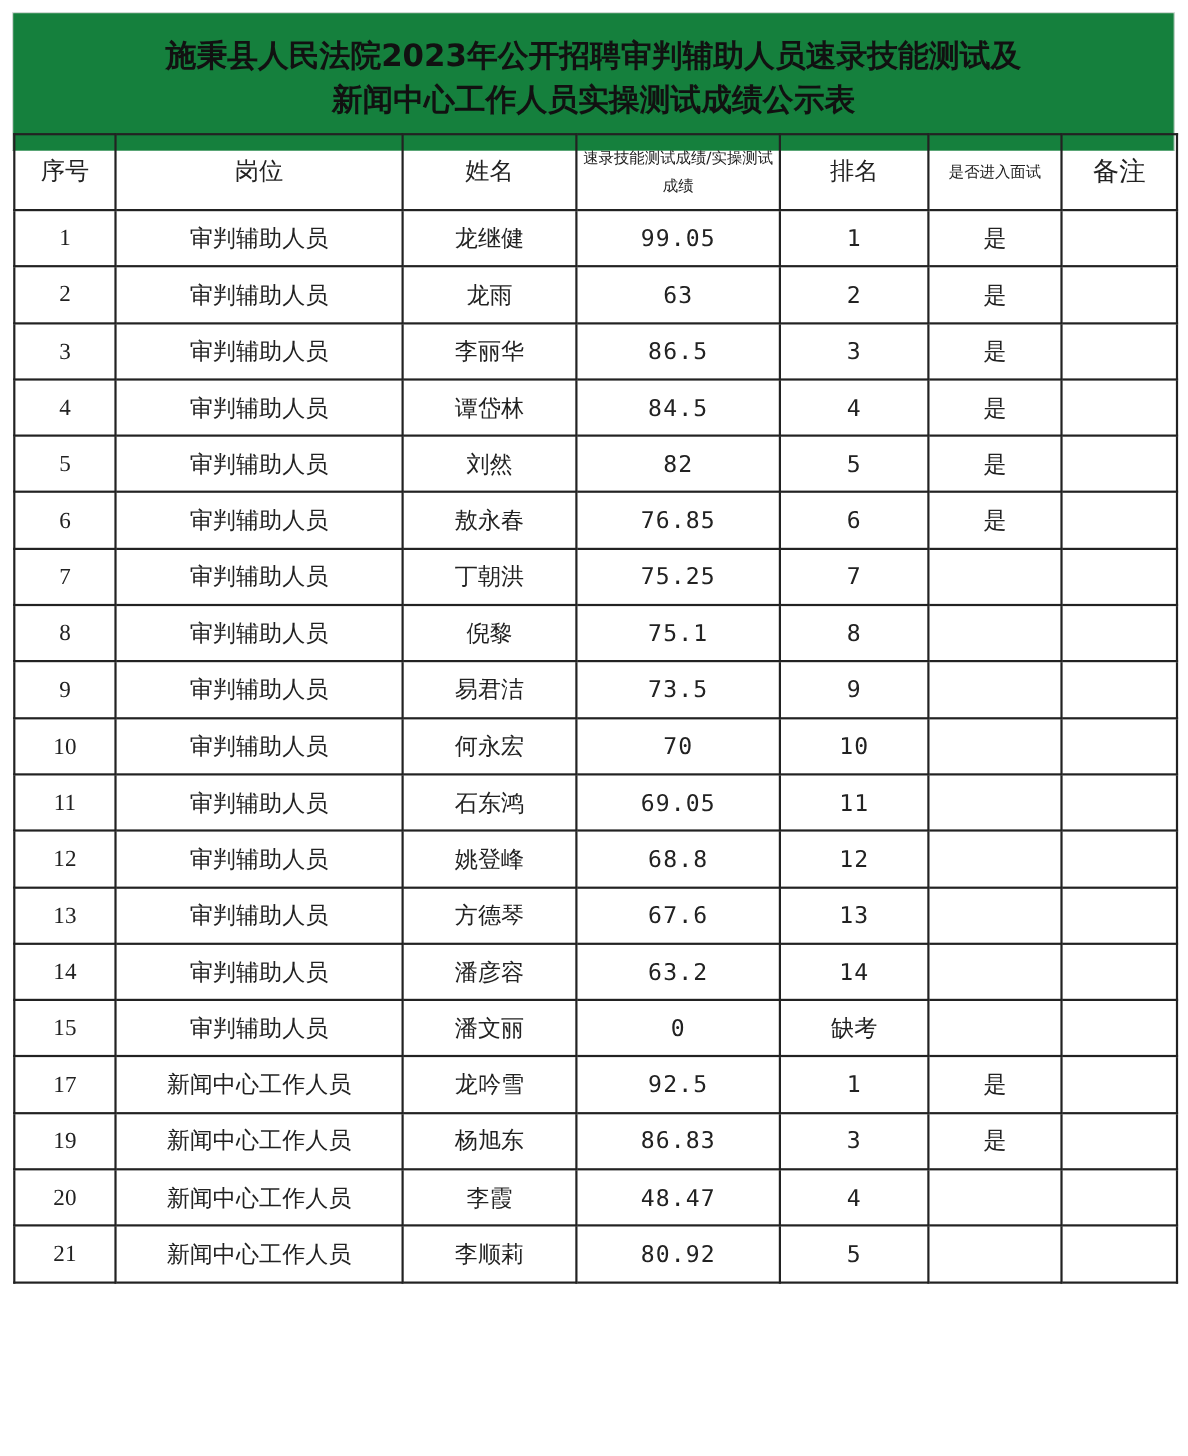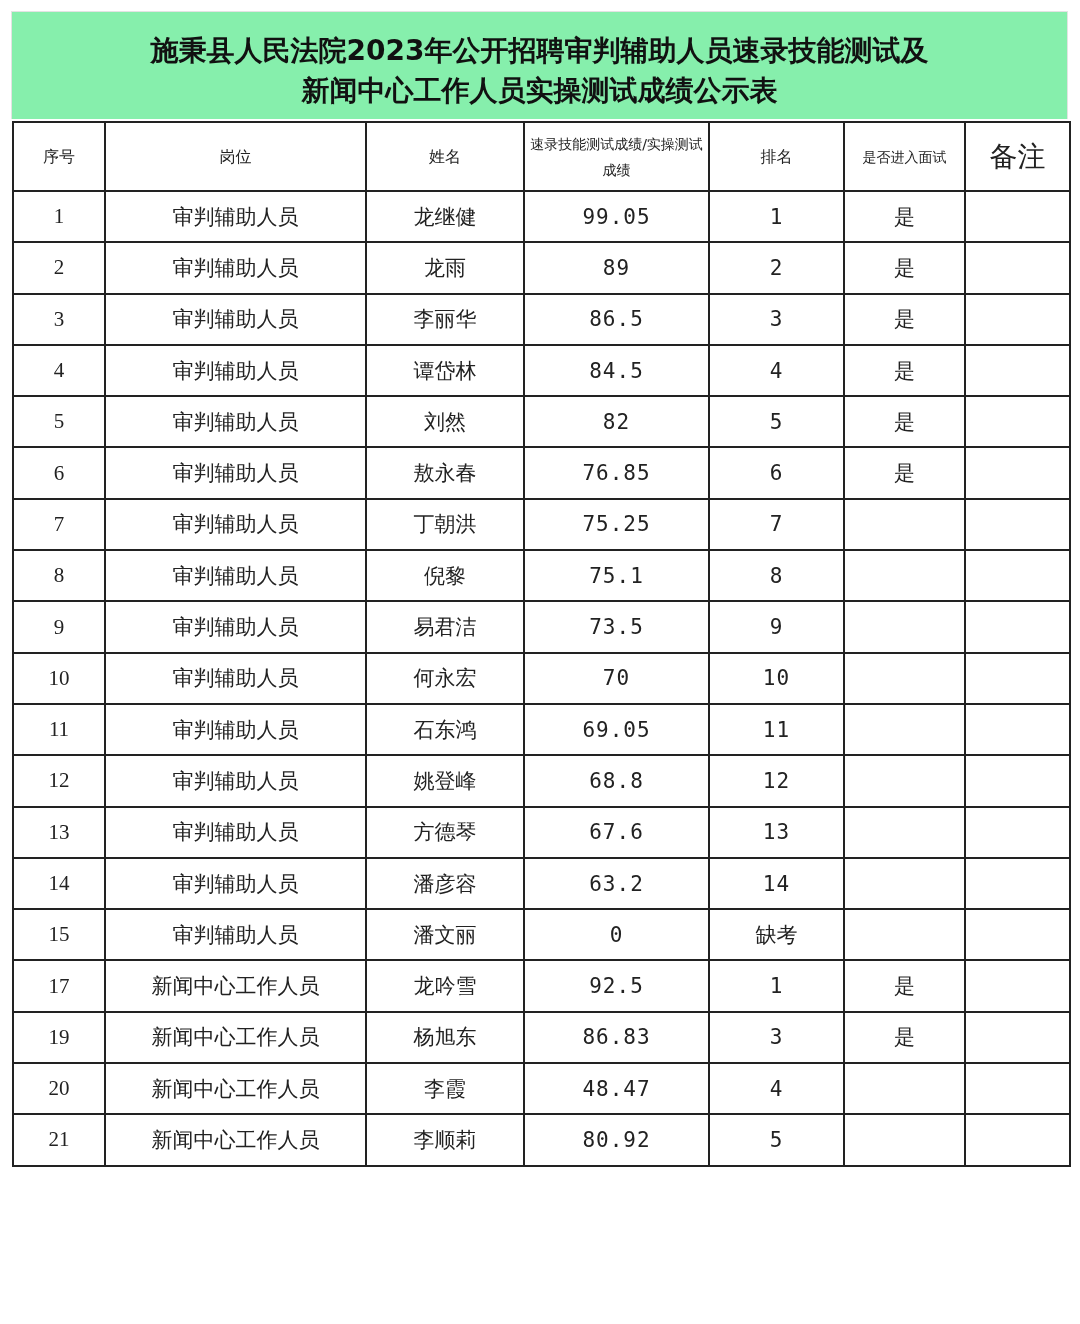--- a/index.html
+++ b/index.html
@@ -13,25 +13,25 @@
       position: relative;
       overflow: hidden;
       font-family: "DejaVu Serif", "Liberation Serif", serif;
       color: #111111;
     }
     .title-box {
       position: absolute;
       left: 11px;
       top: 11px;
       width: 1057px;
-      height: 108px;
+      height: 126px;
       border: 1px solid #e3e3e3;
       border-bottom: none;
       box-sizing: border-box;
-      background: #86efac;
+      background: #15803d;
     }
     .title-line {
       position: absolute;
       left: 0;
       width: 100%;
       text-align: center;
       font-family: "DejaVu Sans", "Liberation Sans", sans-serif;
       font-weight: bold;
       font-size: 28px;
       letter-spacing: 0px;
@@ -54,31 +54,31 @@
       border: 2px solid #222222;
       text-align: center;
       vertical-align: middle;
       padding: 0;
       overflow: hidden;
       white-space: nowrap;
     }
     table.score-table th {
       height: 67px;
       font-weight: normal;
-      font-size: 16px;
+      font-size: 22px;
       line-height: 27px;
       color: #222222;
       font-family: "DejaVu Sans", "Liberation Sans", sans-serif;
     }
     table.score-table th.small {
       font-size: 14px;
       line-height: 26px;
       white-space: normal;
     }
-    table.score-table th.big { font-size: 28px; margin-left: 36px; }
+    table.score-table th.big { font-size: 24px; margin-left: 36px; }
     table.score-table td {
       height: 49.3px;
       font-size: 21px;
       color: #222222;
     }
     td.c-seq { font-size: 18px; font-family: "Liberation Serif", serif; }
     td.c-post, td.c-name, td.c-yes, td.c-rank-cn {
       font-family: "DejaVu Sans", "Liberation Sans", sans-serif;
       font-size: 21px;
     }
@@ -126,21 +126,21 @@
         <td class="c-name">龙继健</td>
         <td class="c-score">99.05</td>
         <td class="c-rank">1</td>
         <td class="c-yes">是</td>
         <td class="c-remarks"></td>
       </tr>
       <tr>
         <td class="c-seq">2</td>
         <td class="c-post">审判辅助人员</td>
         <td class="c-name">龙雨</td>
-        <td class="c-score">89</td>
+        <td class="c-score">63</td>
         <td class="c-rank">2</td>
         <td class="c-yes">是</td>
         <td class="c-remarks"></td>
       </tr>
       <tr>
         <td class="c-seq">3</td>
         <td class="c-post">审判辅助人员</td>
         <td class="c-name">李丽华</td>
         <td class="c-score">86.5</td>
         <td class="c-rank">3</td>

